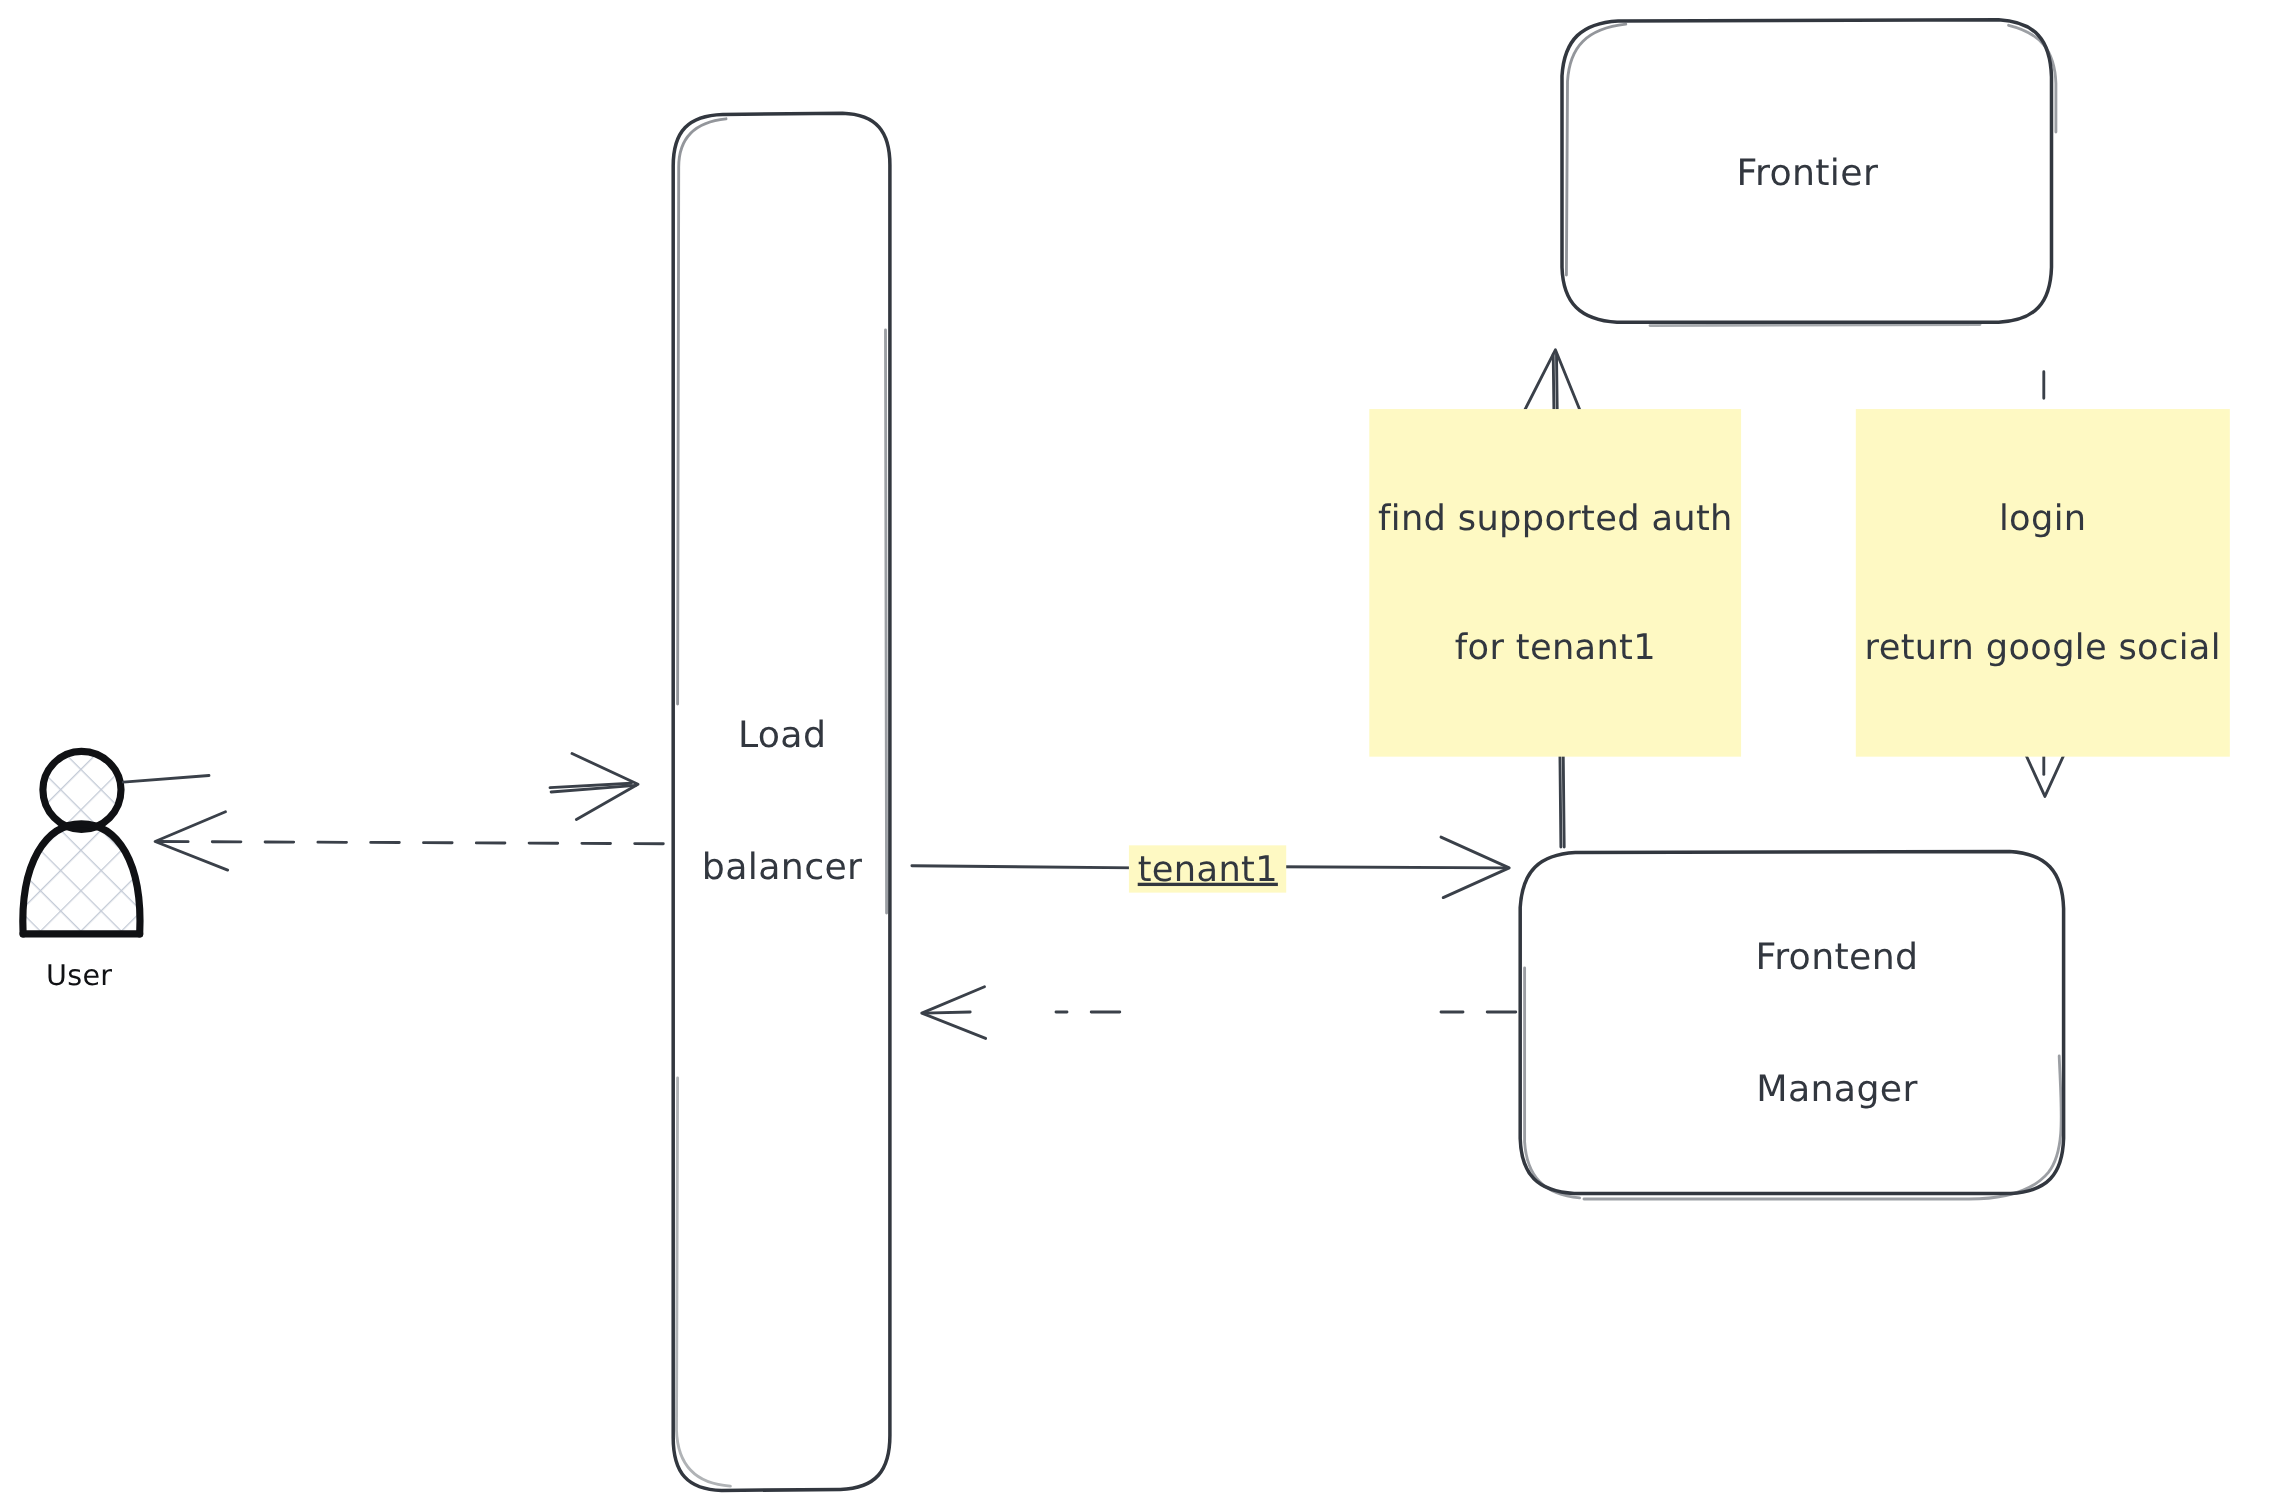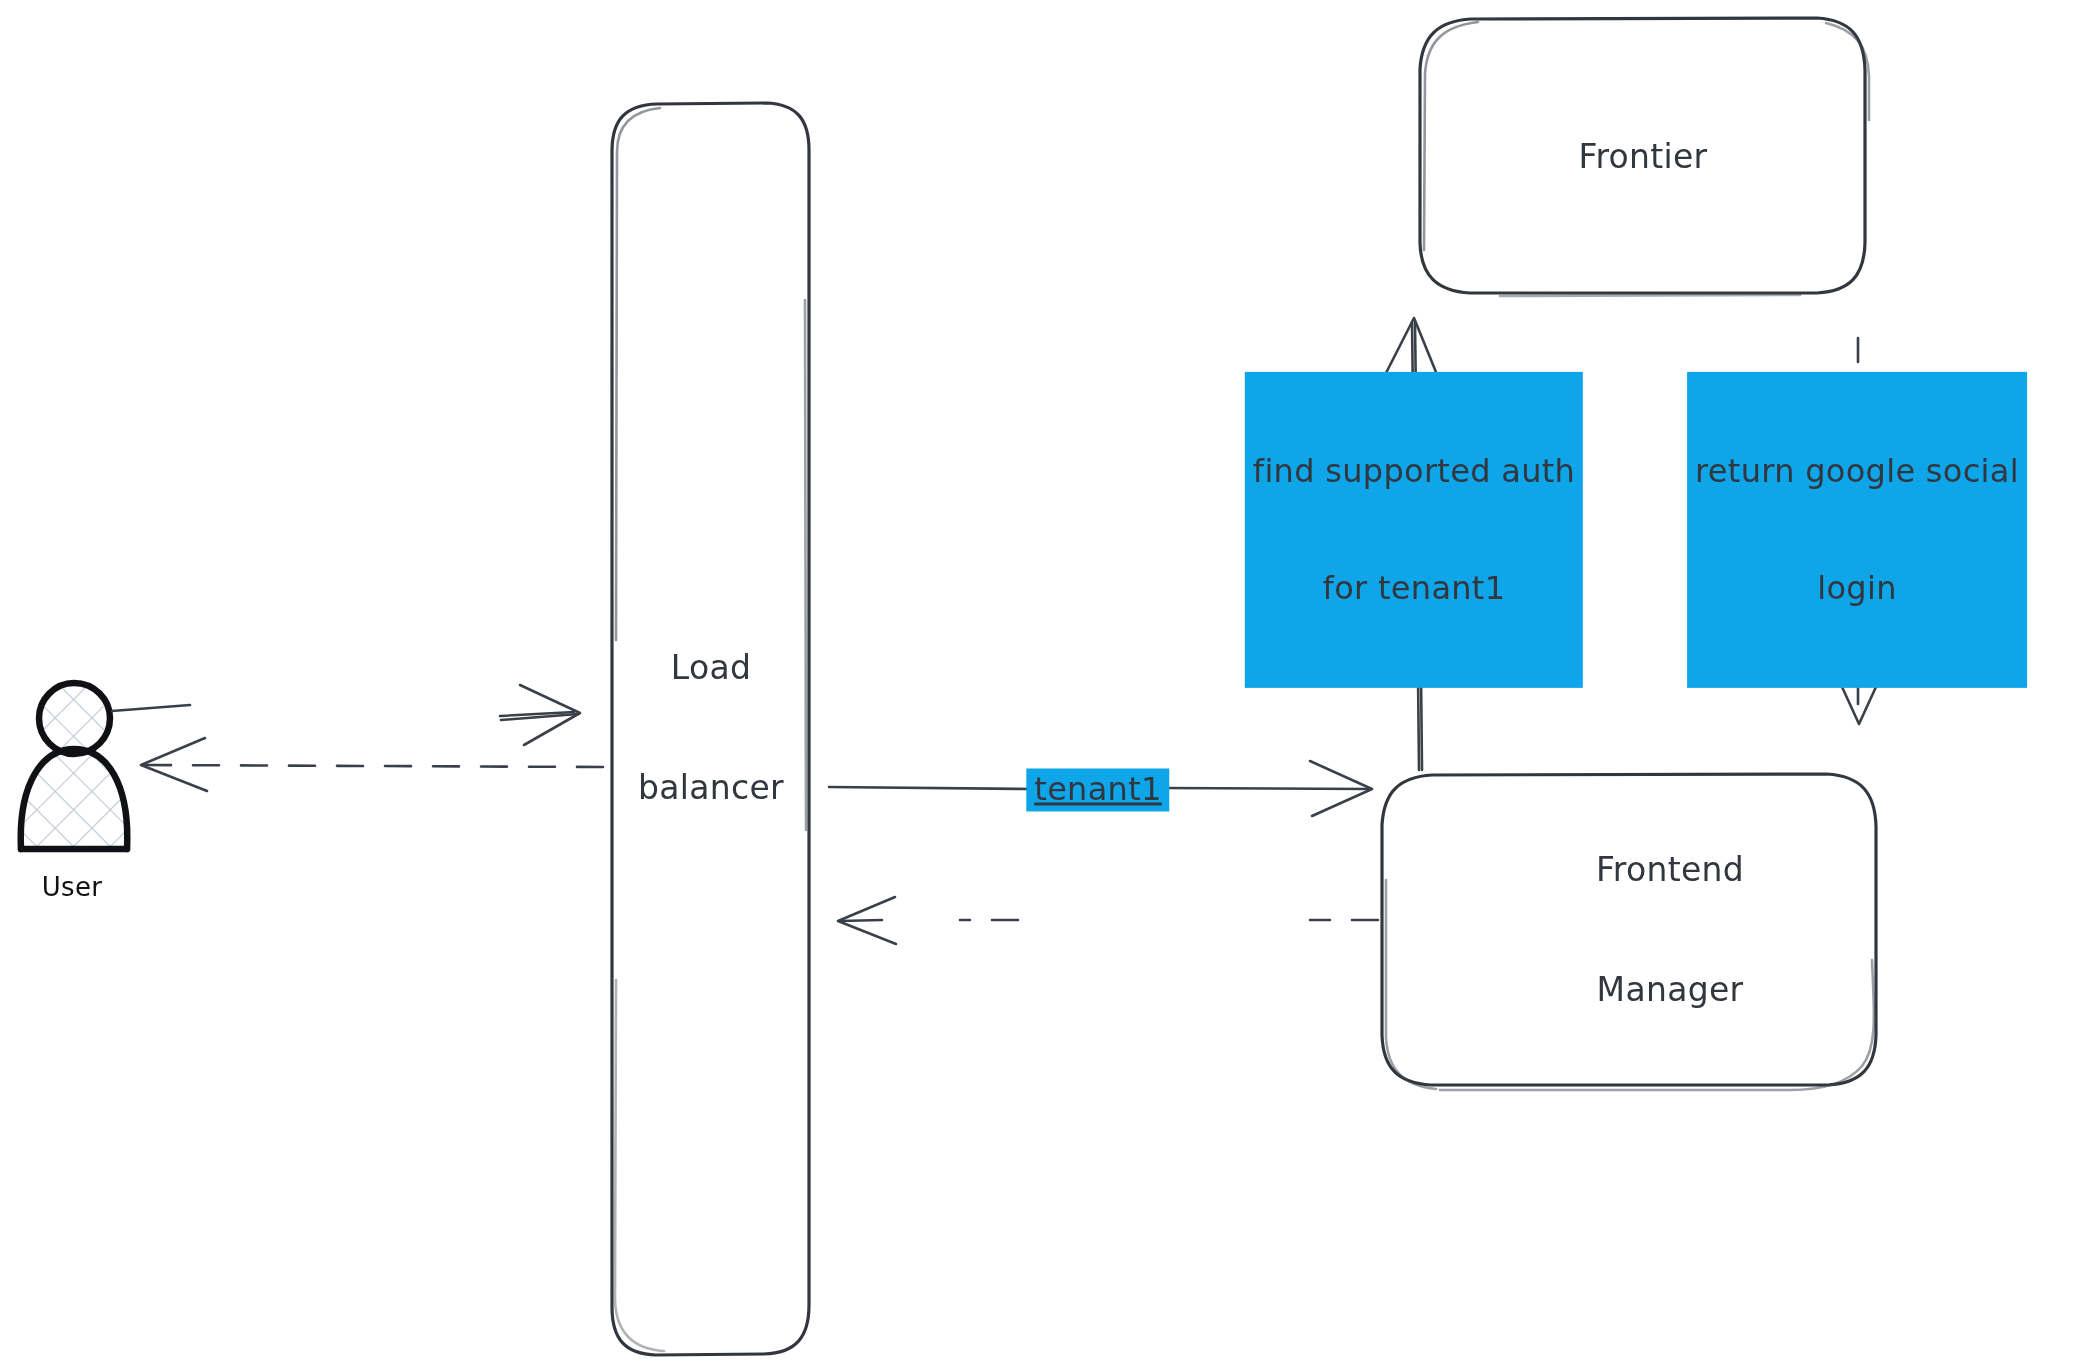--- a/index.html
+++ b/index.html
@@ -68,21 +68,21 @@
     letter-spacing: 0.3px;
     user-select: none;
   }
   .node-label {
     font-size: 33px;
     text-align: center;
   }
   .edge-label {
     font-size: 32px;
     text-align: center;
-    background: #0ea5e9;
+    background: #fef9c3;
     padding: 2px 8px;
   }
   .actor-label {
     font-size: 26px;
     text-align: center;
     color: #101114;
   }
   .center-xy { transform: translate(-50%, -50%); }
 </style>
 </head>
@@ -208,17 +208,17 @@
 
   <div class="label edge-label center-xy" style="left:1098px; top:790px;text-decoration:underline;">tenant1</div>
 
 
   <div class="label edge-label center-xy" style="left:1414px; top:530px;">
     <div>find supported auth</div>
     <div>for tenant1</div>
   </div>
 
   <div class="label edge-label center-xy" style="left:1857px; top:530px;">
+    <div>login</div>
     <div>return google social</div>
-    <div>login</div>
   </div>
 
 </div>
 
 </body></html>

